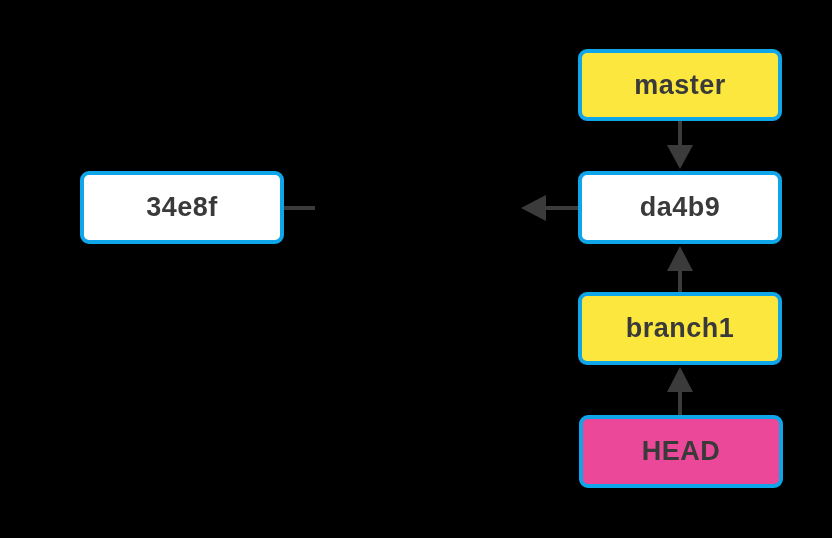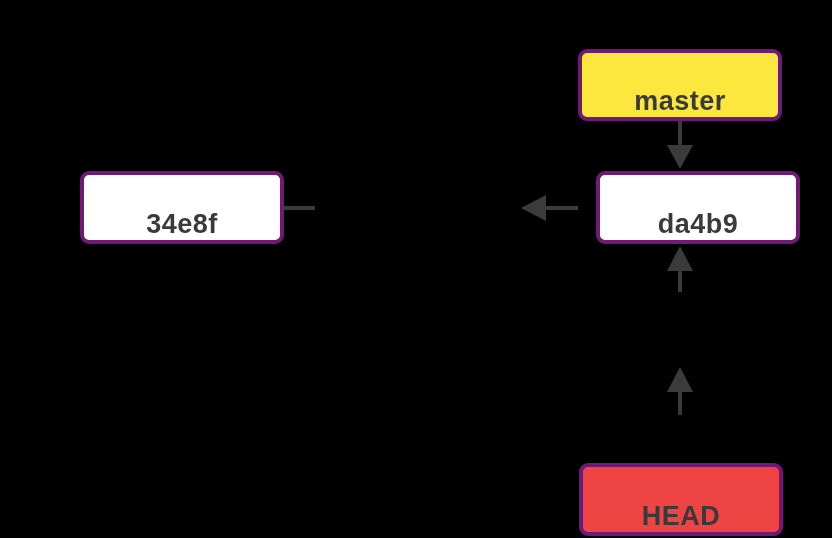--- a/index.html
+++ b/index.html
@@ -20,36 +20,36 @@
     left: 0;
     top: 0;
     width: 832px;
     height: 538px;
   }
   .node {
     position: absolute;
     box-sizing: border-box;
     width: 204px;
     height: 73px;
-    border: 4px solid #701a75;
+    border: 4px solid #0ea5e9;
     border-radius: 9px;
     display: flex;
-    align-items: flex-end;
+    align-items: center;
     justify-content: center;
     font-size: 27px;
     font-weight: 700;
     color: #3a3a3a;
     letter-spacing: 0.5px;
   }
   .node.commit { background: #ffffff; }
   .node.branch { background: #fce73e; }
-  .node.head   { background: #ef4444; margin-top: 48px; }
+  .node.head   { background: #ec4899; }
 
   .node-master  { left: 578px; top: 49px;  height: 72px; }
-  .node-da4b9   { left: 596px; top: 171px; }
+  .node-da4b9   { left: 578px; top: 171px; }
   .node-f27f1   { left: 315px; top: 171px; }
   .node-34e8f   { left: 52px;  top: 171px; margin-left: 28px; }
   .node-branch1 { left: 578px; top: 292px; }
   .node-head    { left: 579px; top: 415px; }
 </style>
 </head>
 <body>
 
 <div class="canvas">
 
@@ -87,18 +87,21 @@
 
   <div class="node commit node-da4b9">
     <span>da4b9</span>
   </div>
 
 
   <div class="node commit node-34e8f">
     <span>34e8f</span>
   </div>
 
+  <div class="node branch node-branch1">
+    <span>branch1</span>
+  </div>
 
   <div class="node head node-head">
     <span>HEAD</span>
   </div>
 
 </div>
 
 </body></html>

